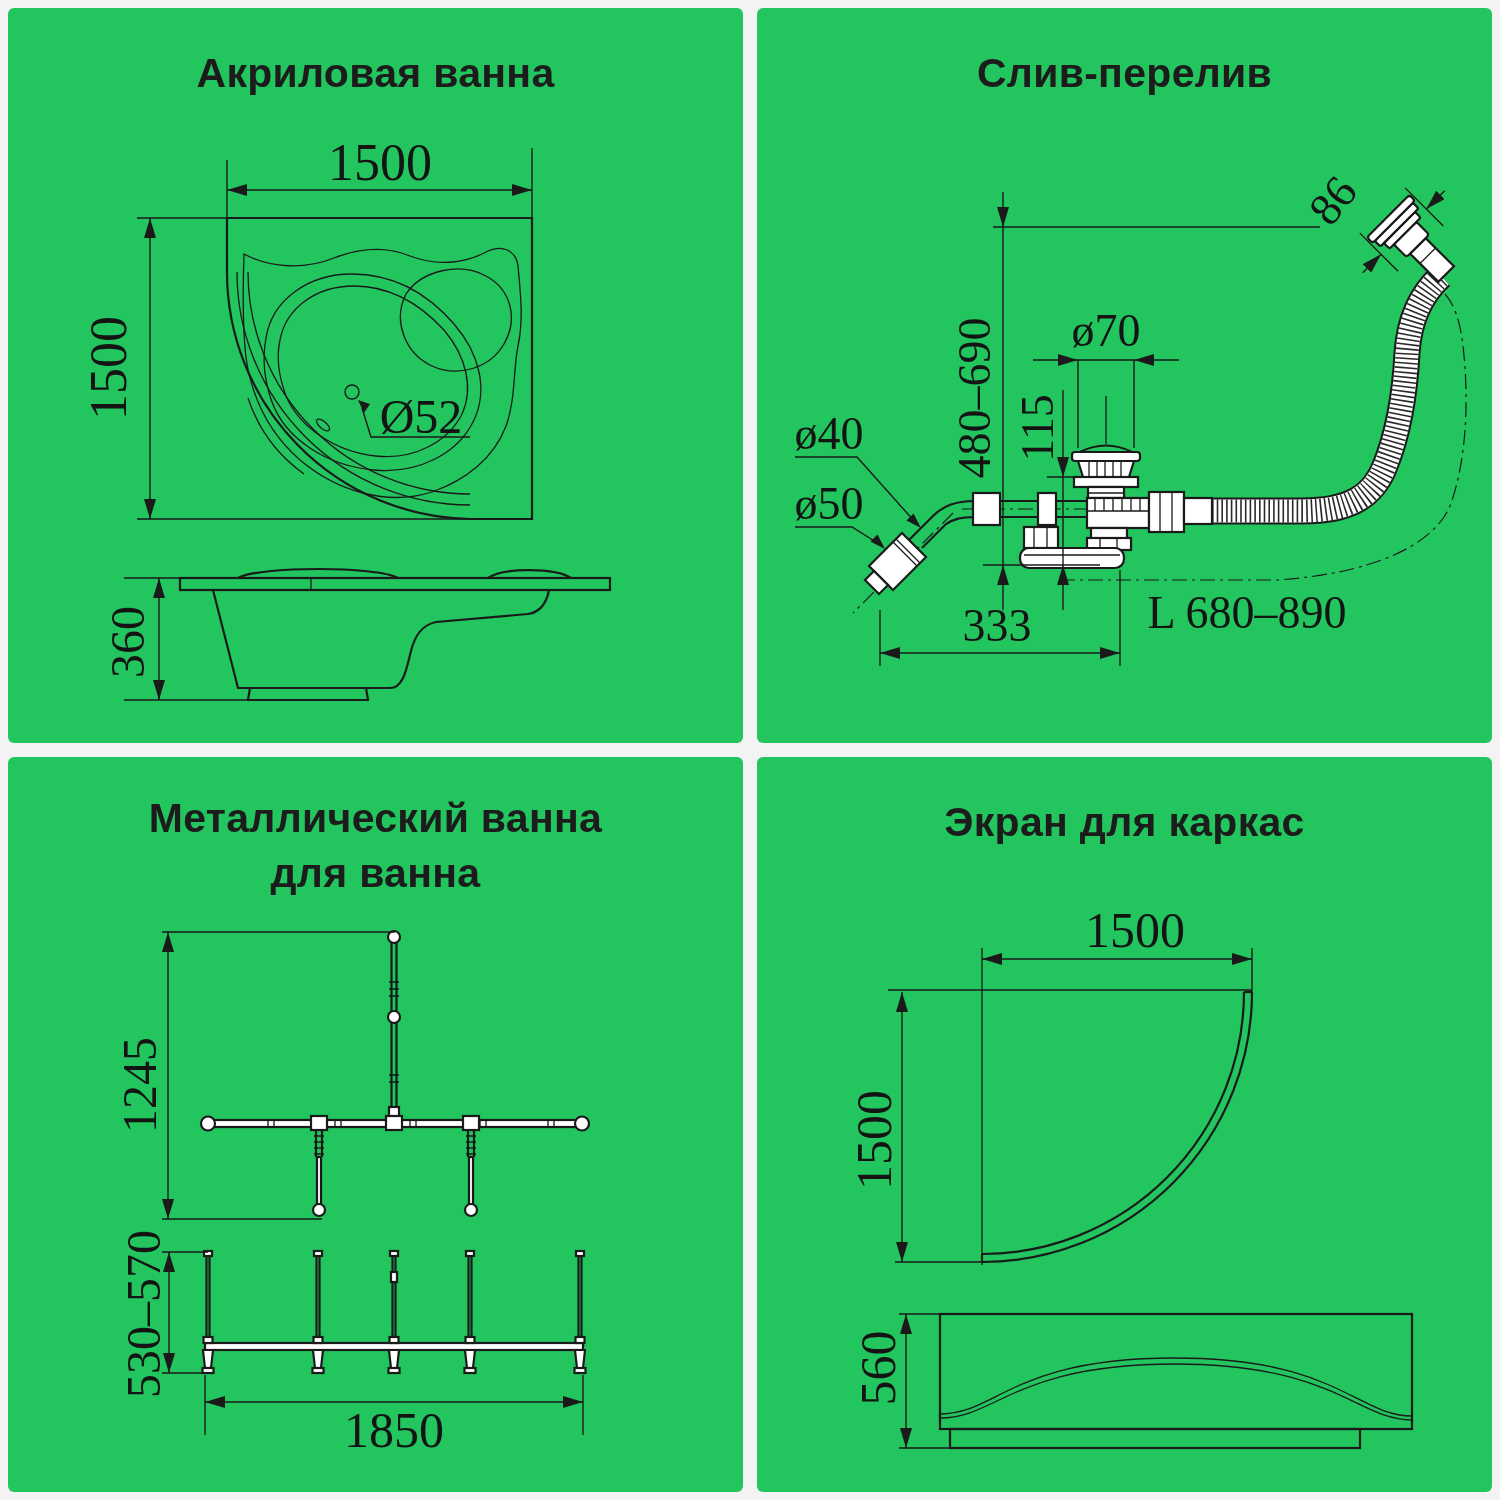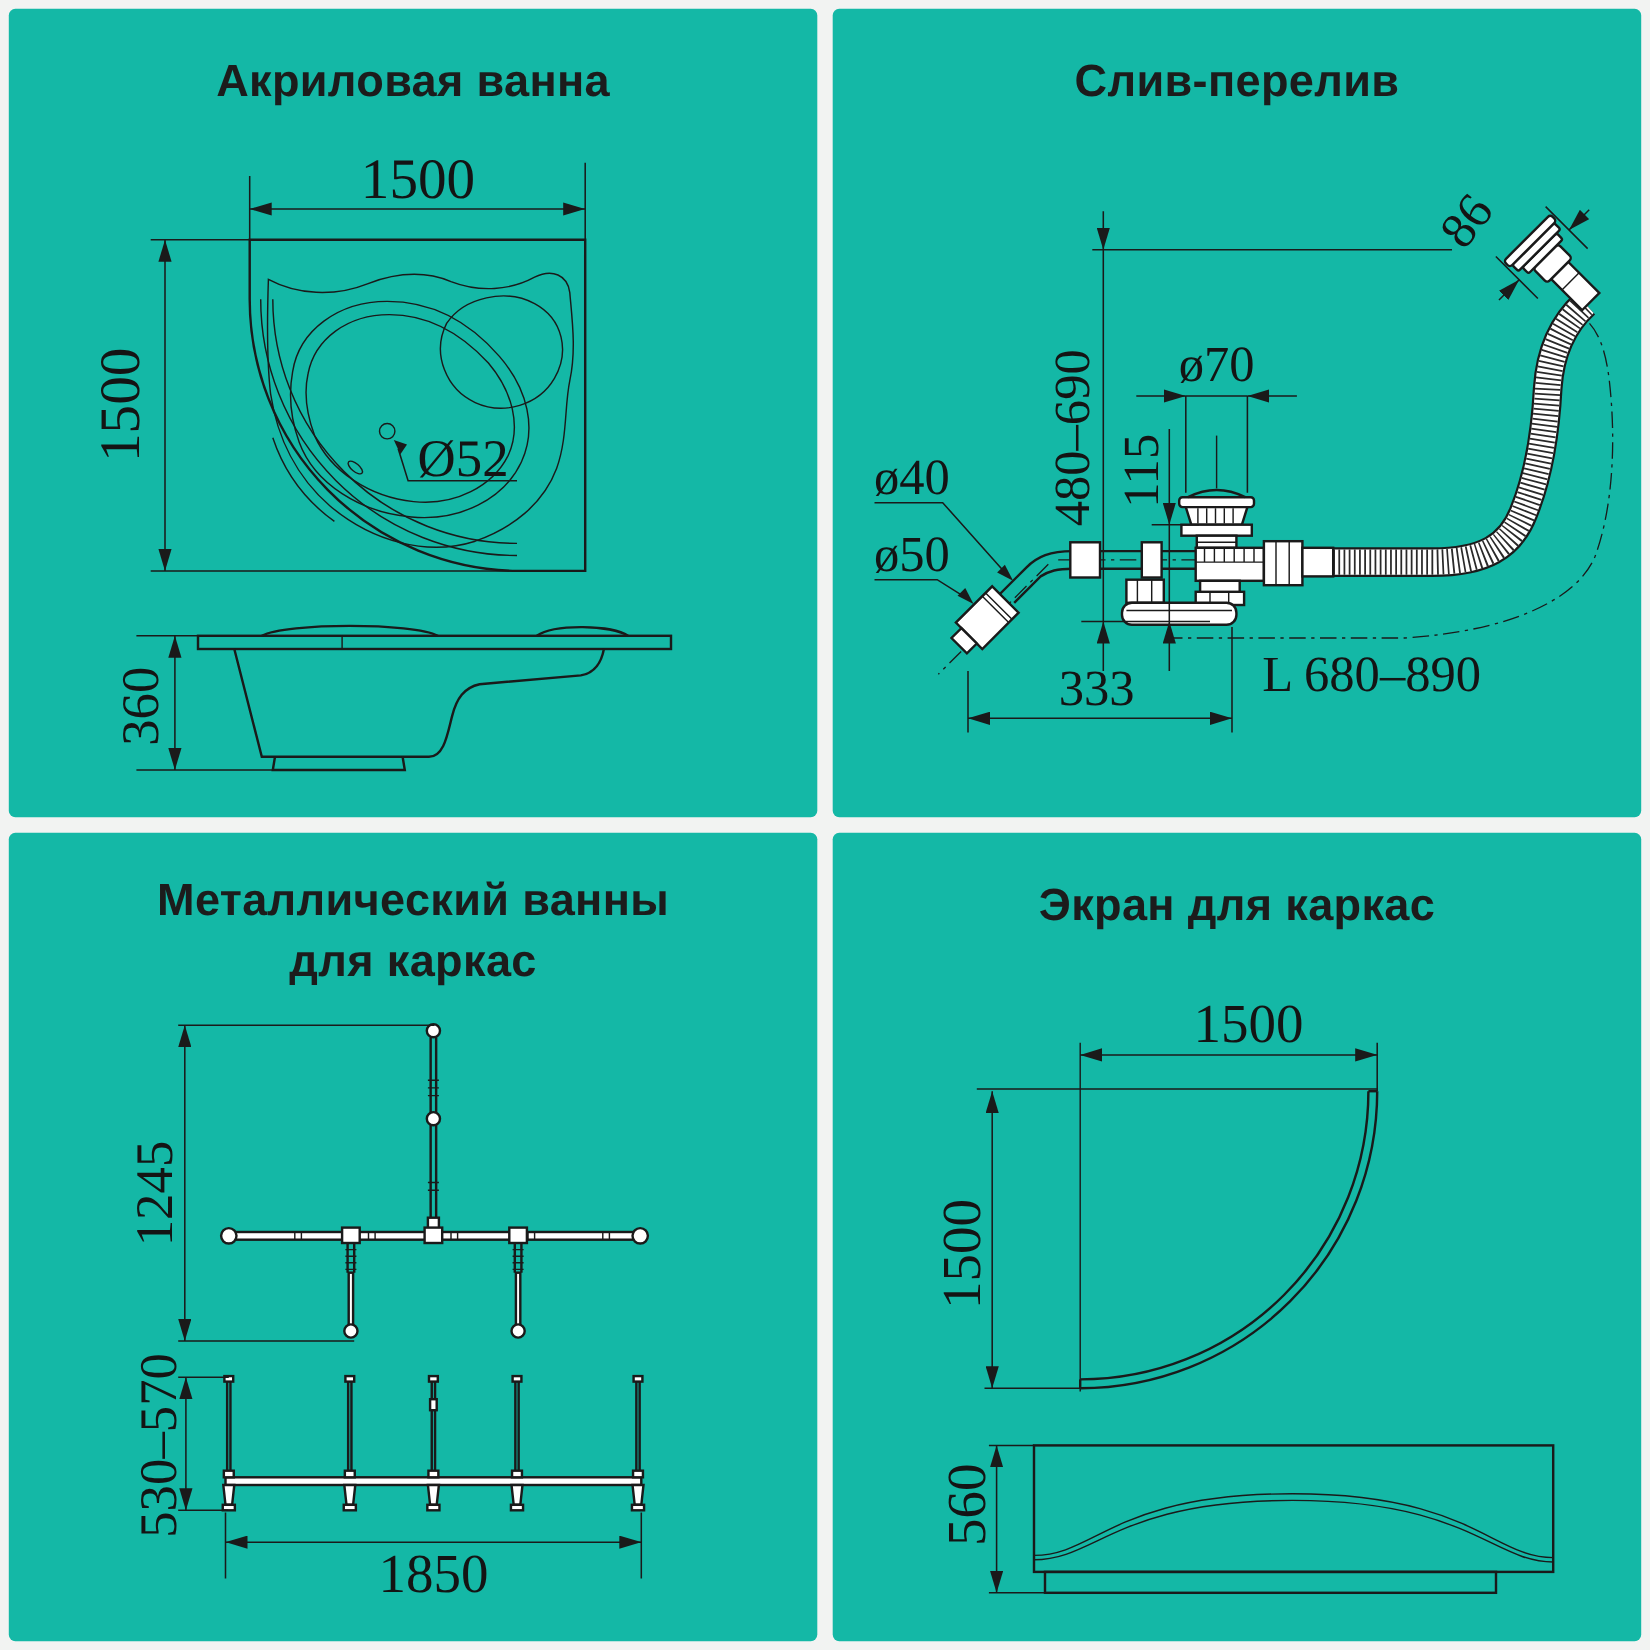--- a/index.html
+++ b/index.html
@@ -1,17 +1,17 @@
 <!DOCTYPE html>
 <html><head>
 <meta charset="utf-8">
 <style>
   html,body{margin:0;padding:0;background:#eceeec;}
   .stage{position:relative;width:1500px;height:1500px;background:#f2f3f2;font-family:"Liberation Sans",sans-serif;}
-  .card{position:absolute;width:735px;height:735px;background:#14b8a6;border-radius:6px;overflow:hidden;}
+  .card{position:absolute;width:735px;height:735px;background:#22c55e;border-radius:6px;overflow:hidden;}
   .card svg{position:absolute;left:0;top:0;}
   #card-bath{left:8px;top:8px;}
   #card-drain{left:757px;top:8px;}
   #card-frame{left:8px;top:757px;}
   #card-screen{left:757px;top:757px;}
   .title{position:absolute;left:0;right:0;top:38px;text-align:center;
          font:700 41px/55px "Liberation Sans",sans-serif;color:#1c1c1c;letter-spacing:.3px;}
   #card-frame .title{top:34px;}
   .dt{font-family:"Liberation Serif",serif;fill:#141414;}
   .main{stroke:#1a1a1a;stroke-width:2.2;fill:none;}
@@ -205,22 +205,22 @@
         <line class="dim" x1="123" y1="645" x2="363" y2="645" marker-start="url(#a2)" marker-end="url(#a2)"></line>
         <text class="dt" x="240" y="633" font-size="46" text-anchor="middle">333</text>
       </g>
 
       <text class="dt" x="490" y="620" font-size="46" text-anchor="middle">L 680–890</text>
     </svg>
   </section>
 
   <section class="card" id="card-frame">
     <div class="title">
-      <div>Металлический ванны</div>
-      <div>для каркас</div>
+      <div>Металлический ванна</div>
+      <div>для ванна</div>
     </div>
     <svg width="735" height="735" viewBox="0 0 735 735">
       <defs>
         <marker id="a3" viewBox="0 0 20 12" refX="20" refY="6" markerWidth="20" markerHeight="12" markerUnits="userSpaceOnUse" orient="auto-start-reverse">
             <path d="M0,0L20,6L0,12Z" fill="#1a1a1a"></path>
           </marker>
       </defs>
 
       <g>
         <circle class="mainf" cx="386" cy="180" r="6"></circle>

